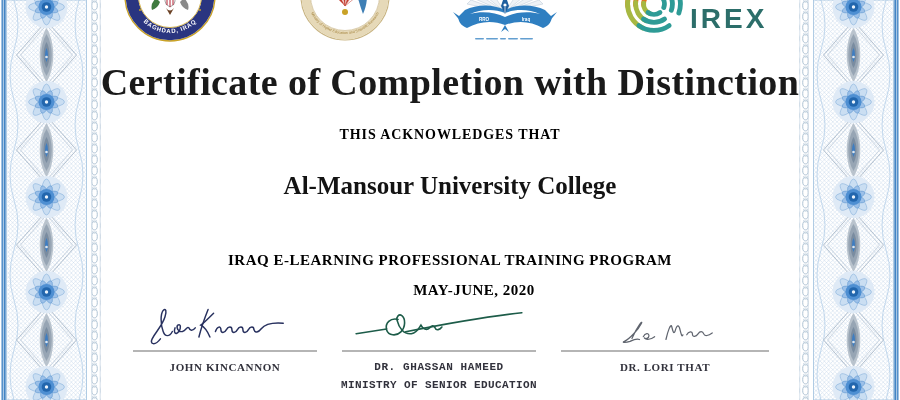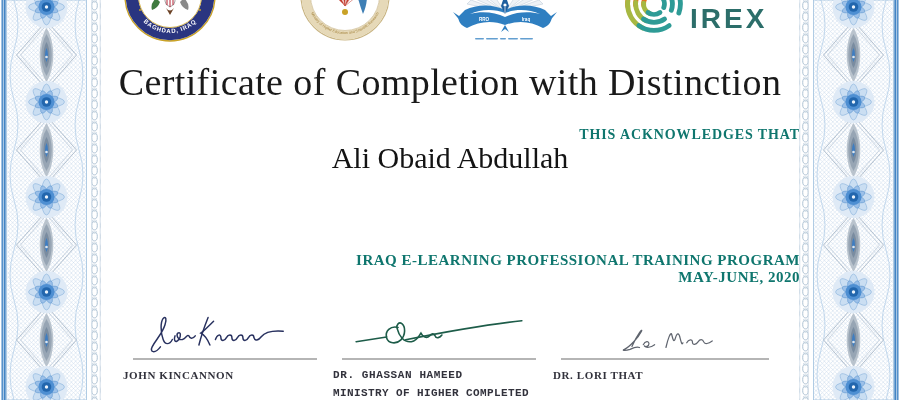--- a/index.html
+++ b/index.html
@@ -2,30 +2,30 @@
 <html><head>
 <meta charset="utf-8">
 <style>
   html,body{margin:0;padding:0;background:#fff;}
   .canvas{position:relative;width:900px;height:400px;background:#ffffff;overflow:hidden;
           font-family:"Liberation Serif", serif;}
   .border-svg{position:absolute;top:0;height:400px;width:102px;}
   .border-left{left:0;}
   .border-right{right:0;transform:scaleX(-1);}
   .logo{position:absolute;}
-  .ctext{position:absolute;left:100px;width:700px;text-align:center;color:#1d1d1f;white-space:nowrap;}
+  .ctext{position:absolute;left:100px;width:700px;text-align:center;color:#1d1d1f;white-space:nowrap;font-weight:bold;}
   .title{top:60px;font-size:38px;letter-spacing:.4px;color:#1a1a1a;}
-  .smallcaps{font-weight:700;color:#0f766e;text-align:right;}
+  .smallcaps{font-weight:700;color:#000000;}
   .ack{top:127px;font-size:14px;letter-spacing:.9px;}
   .rname{top:141px;font-size:30px;color:#131313;}
   .rorg{top:172px;font-size:25px;color:#131313;}
   .completed{top:230px;font-size:14px;letter-spacing:.9px;}
   .program{top:252px;font-size:15px;letter-spacing:.5px;}
-  .dates{top:269px;font-size:15px;letter-spacing:.5px;}
-  .sigblock{position:absolute;top:312px;}
+  .dates{top:282px;font-size:15px;letter-spacing:.5px;margin-left:24px;}
+  .sigblock{position:absolute;top:304px;text-align:center;}
   .sigwrap{height:44px;display:flex;align-items:flex-end;justify-content:center;}
   .sigline{height:1.5px;background:#b5b5b5;margin:2px auto 0;}
   .sig-name{font-size:11px;font-weight:700;letter-spacing:.6px;color:#32323c;margin-top:9px;white-space:nowrap;}
   .sig-org{font-size:11px;font-weight:700;letter-spacing:.4px;color:#32323c;margin-top:6px;white-space:nowrap;}
   .b1{left:123px;width:204px;}.b1 .sigline{width:184px;}
   .b2{left:333px;width:212px;font-family:Liberation Mono, monospace;}.b2 .sigline{width:194px;}
   .b3{left:553px;width:224px;}.b3 .sigline{width:208px;}
 </style>
 </head>
 <body>
@@ -195,21 +195,21 @@
       <use href="#fan" transform="rotate(150)" stroke="#a7b842"></use>
       <use href="#fan" transform="rotate(90)" stroke="#2e9b96"></use>
       <use href="#fan" transform="rotate(-15)" stroke="#2e9b96"></use>
       <use href="#fan" transform="rotate(-90)" stroke="#2e9b96"></use>
     </g>
     <text x="78" y="40" font-size="28" font-weight="bold" letter-spacing="3" fill="#2c6e6a" font-family="Liberation Sans, sans-serif">IREX</text>
   </svg>
 
   <div class="ctext title">Certificate of Completion with Distinction</div>
   <div class="ctext smallcaps ack">THIS ACKNOWLEDGES THAT</div>
-  <div class="ctext rname">Ali Obaid Abdullah</div>
+  <div class="ctext rorg">Al-Mansour University College</div>
   <div class="ctext smallcaps program">IRAQ E-LEARNING PROFESSIONAL TRAINING PROGRAM</div>
   <div class="ctext smallcaps dates">MAY-JUNE, 2020</div>
 
   <div class="sigblock b1">
     <div class="sigwrap">
       <svg width="165" height="44" viewBox="0 0 170 48">
         <g fill="none" stroke="#28315f" stroke-width="1.6" stroke-linecap="round">
           <path d="M14,38 C8,46 2,44 5,38 C9,30 16,24 19,14 C21,8 20,4 17,7 C14,11 14,22 17,30 C19,36 24,36 27,30"></path>
           <path d="M30,26 C28,32 31,34 34,30 C37,26 36,21 33,23 C31,25 33,31 38,30 C42,29 43,24 45,26 C46,29 49,30 52,26"></path>
           <path d="M66,6 C62,16 58,28 56,36"></path>
@@ -227,21 +227,21 @@
       <svg width="188" height="40" viewBox="0 0 190 42">
         <g fill="none" stroke="#1d5c49" stroke-width="1.7" stroke-linecap="round">
           <path d="M8,27 L40,22"></path>
           <path d="M52,12 C44,10 38,16 40,23 C42,29 50,30 55,25 C60,20 60,11 56,8 C53,6 50,9 51,13 C53,21 58,28 66,27 C72,26 74,21 76,18 C78,22 82,24 85,21 C87,18 90,18 91,21 C92,24 96,23 98,20"></path>
           <path d="M60,25 C95,18 135,10 182,5"></path>
         </g>
       </svg>
     </div>
     <div class="sigline"></div>
     <div class="sig-name">DR. GHASSAN HAMEED</div>
-    <div class="sig-org">MINISTRY OF HIGHER COMPLETED</div>
+    <div class="sig-org">MINISTRY OF SENIOR EDUCATION</div>
   </div>
 
   <div class="sigblock b3">
     <div class="sigwrap">
       <svg width="112" height="34" viewBox="0 0 110 36">
         <g fill="none" stroke="#5f646e" stroke-width="1.3" stroke-linecap="round">
           <path d="M20,26 C26,12 32,6 30,10 C27,16 18,26 12,29 C9,30 12,31 18,29 C22,27 26,26 28,27"></path>
           <path d="M32,24 C34,20 38,20 38,23 C38,26 34,27 33,25 C35,28 40,27 44,24"></path>
           <path d="M56,27 C58,18 61,10 62,13 C63,16 64,24 66,17 C68,10 70,12 71,17 C72,21 73,25 74,22"></path>
           <path d="M78,22 C80,18 84,18 84,21 C84,25 88,24 90,21 C92,18 95,18 96,21 C97,24 101,23 105,20"></path>

